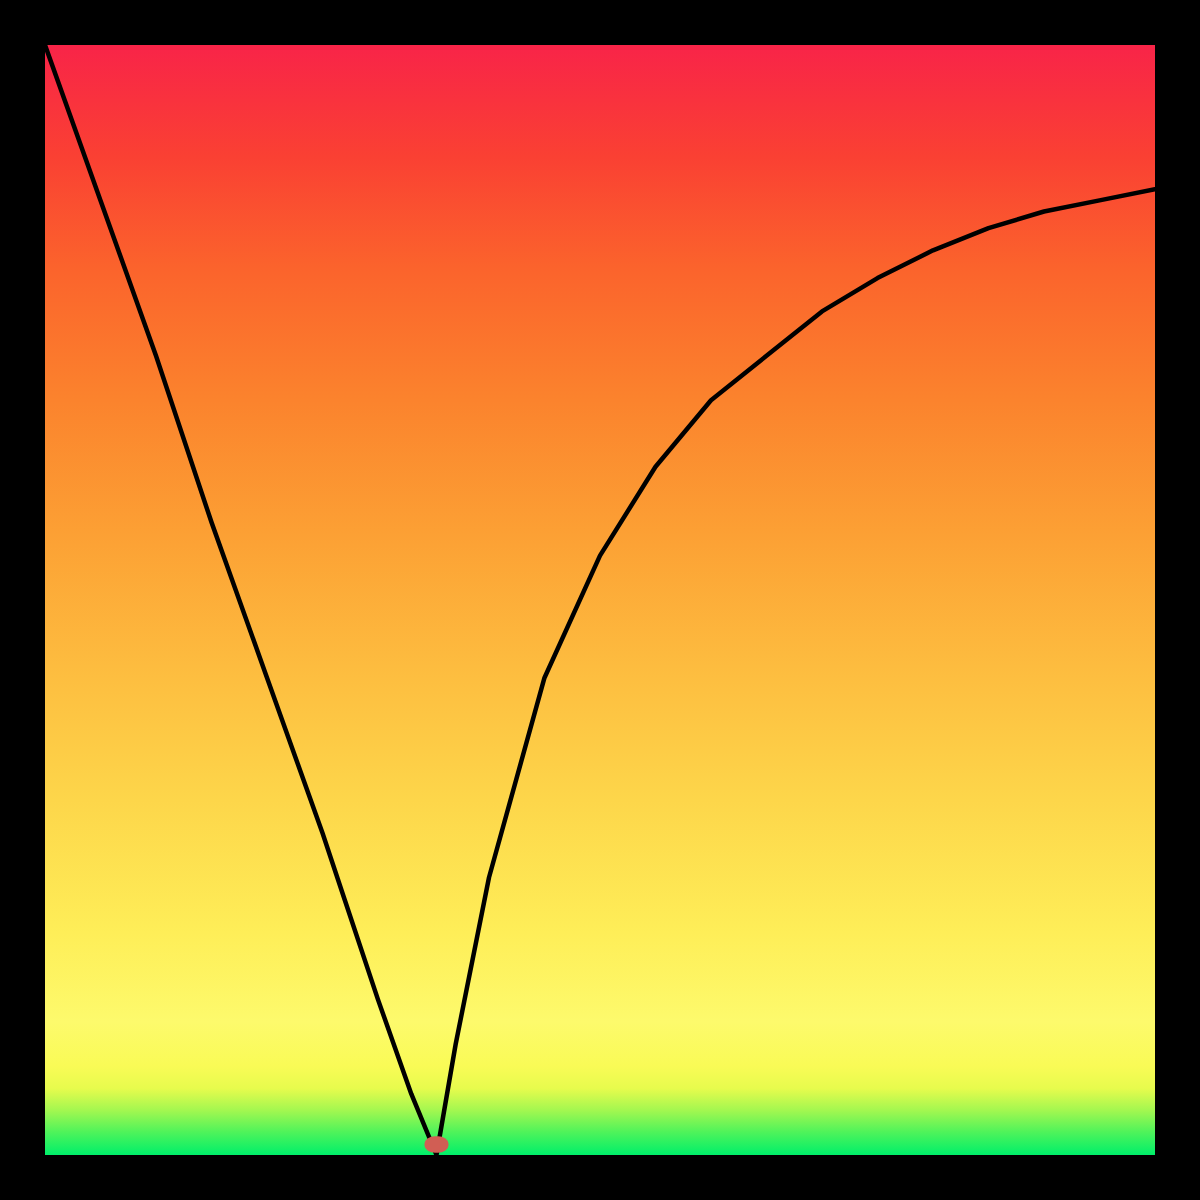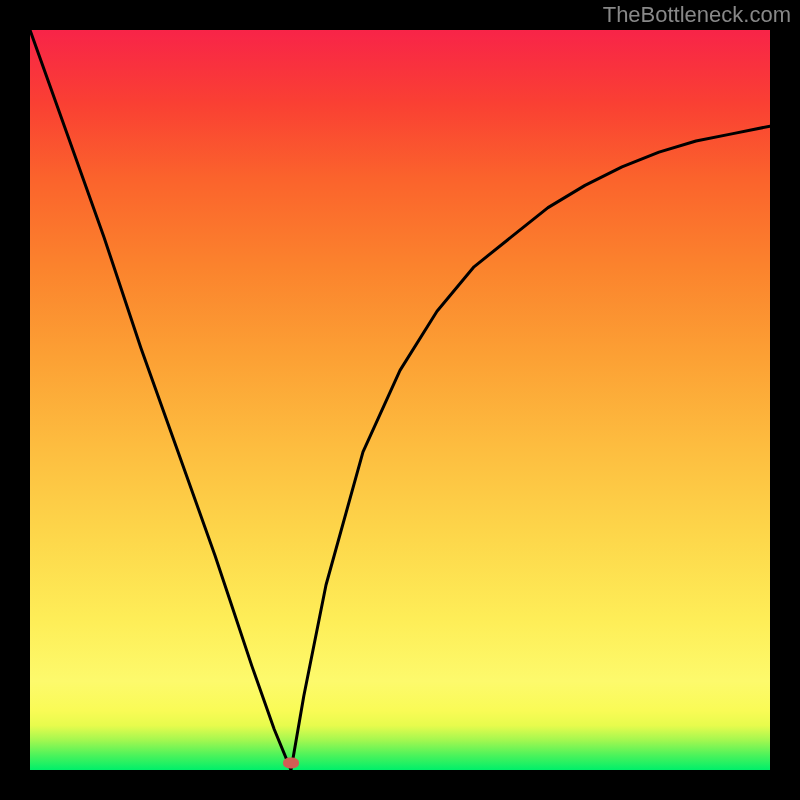--- a/index.html
+++ b/index.html
@@ -83,14 +83,13 @@
   <div class="plot-area">
     <div class="gradient"></div>
 
     <svg class="curve" viewBox="0 0 740 740" preserveAspectRatio="none">
       <path id="curve-path" d="M0.00 0.00 L37.00 103.60 L74.00 207.20 L111.00 318.20 L148.00 421.80 L185.00 525.40 L199.80 569.80 L222.00 636.40 L244.20 699.30 L261.00 740.00 L261.00 740.00 L273.80 666.00 L296.00 555.00 L333.00 421.80 L370.00 340.40 L407.00 281.20 L444.00 236.80 L481.00 207.20 L518.00 177.60 L555.00 155.40 L592.00 136.90 L629.00 122.10 L666.00 111.00 L703.00 103.60 L740.00 96.20 " stroke="#000" stroke-width="3" fill="none" stroke-linecap="round" stroke-linejoin="round"></path>
     </svg>
 
     <div id="marker" class="marker" style="left: 260.998px; top: 732.6px;"></div>
   </div>
 
-  <div class="watermark">TheBottleneck.com</div>
 </div>
 
 </body></html>

